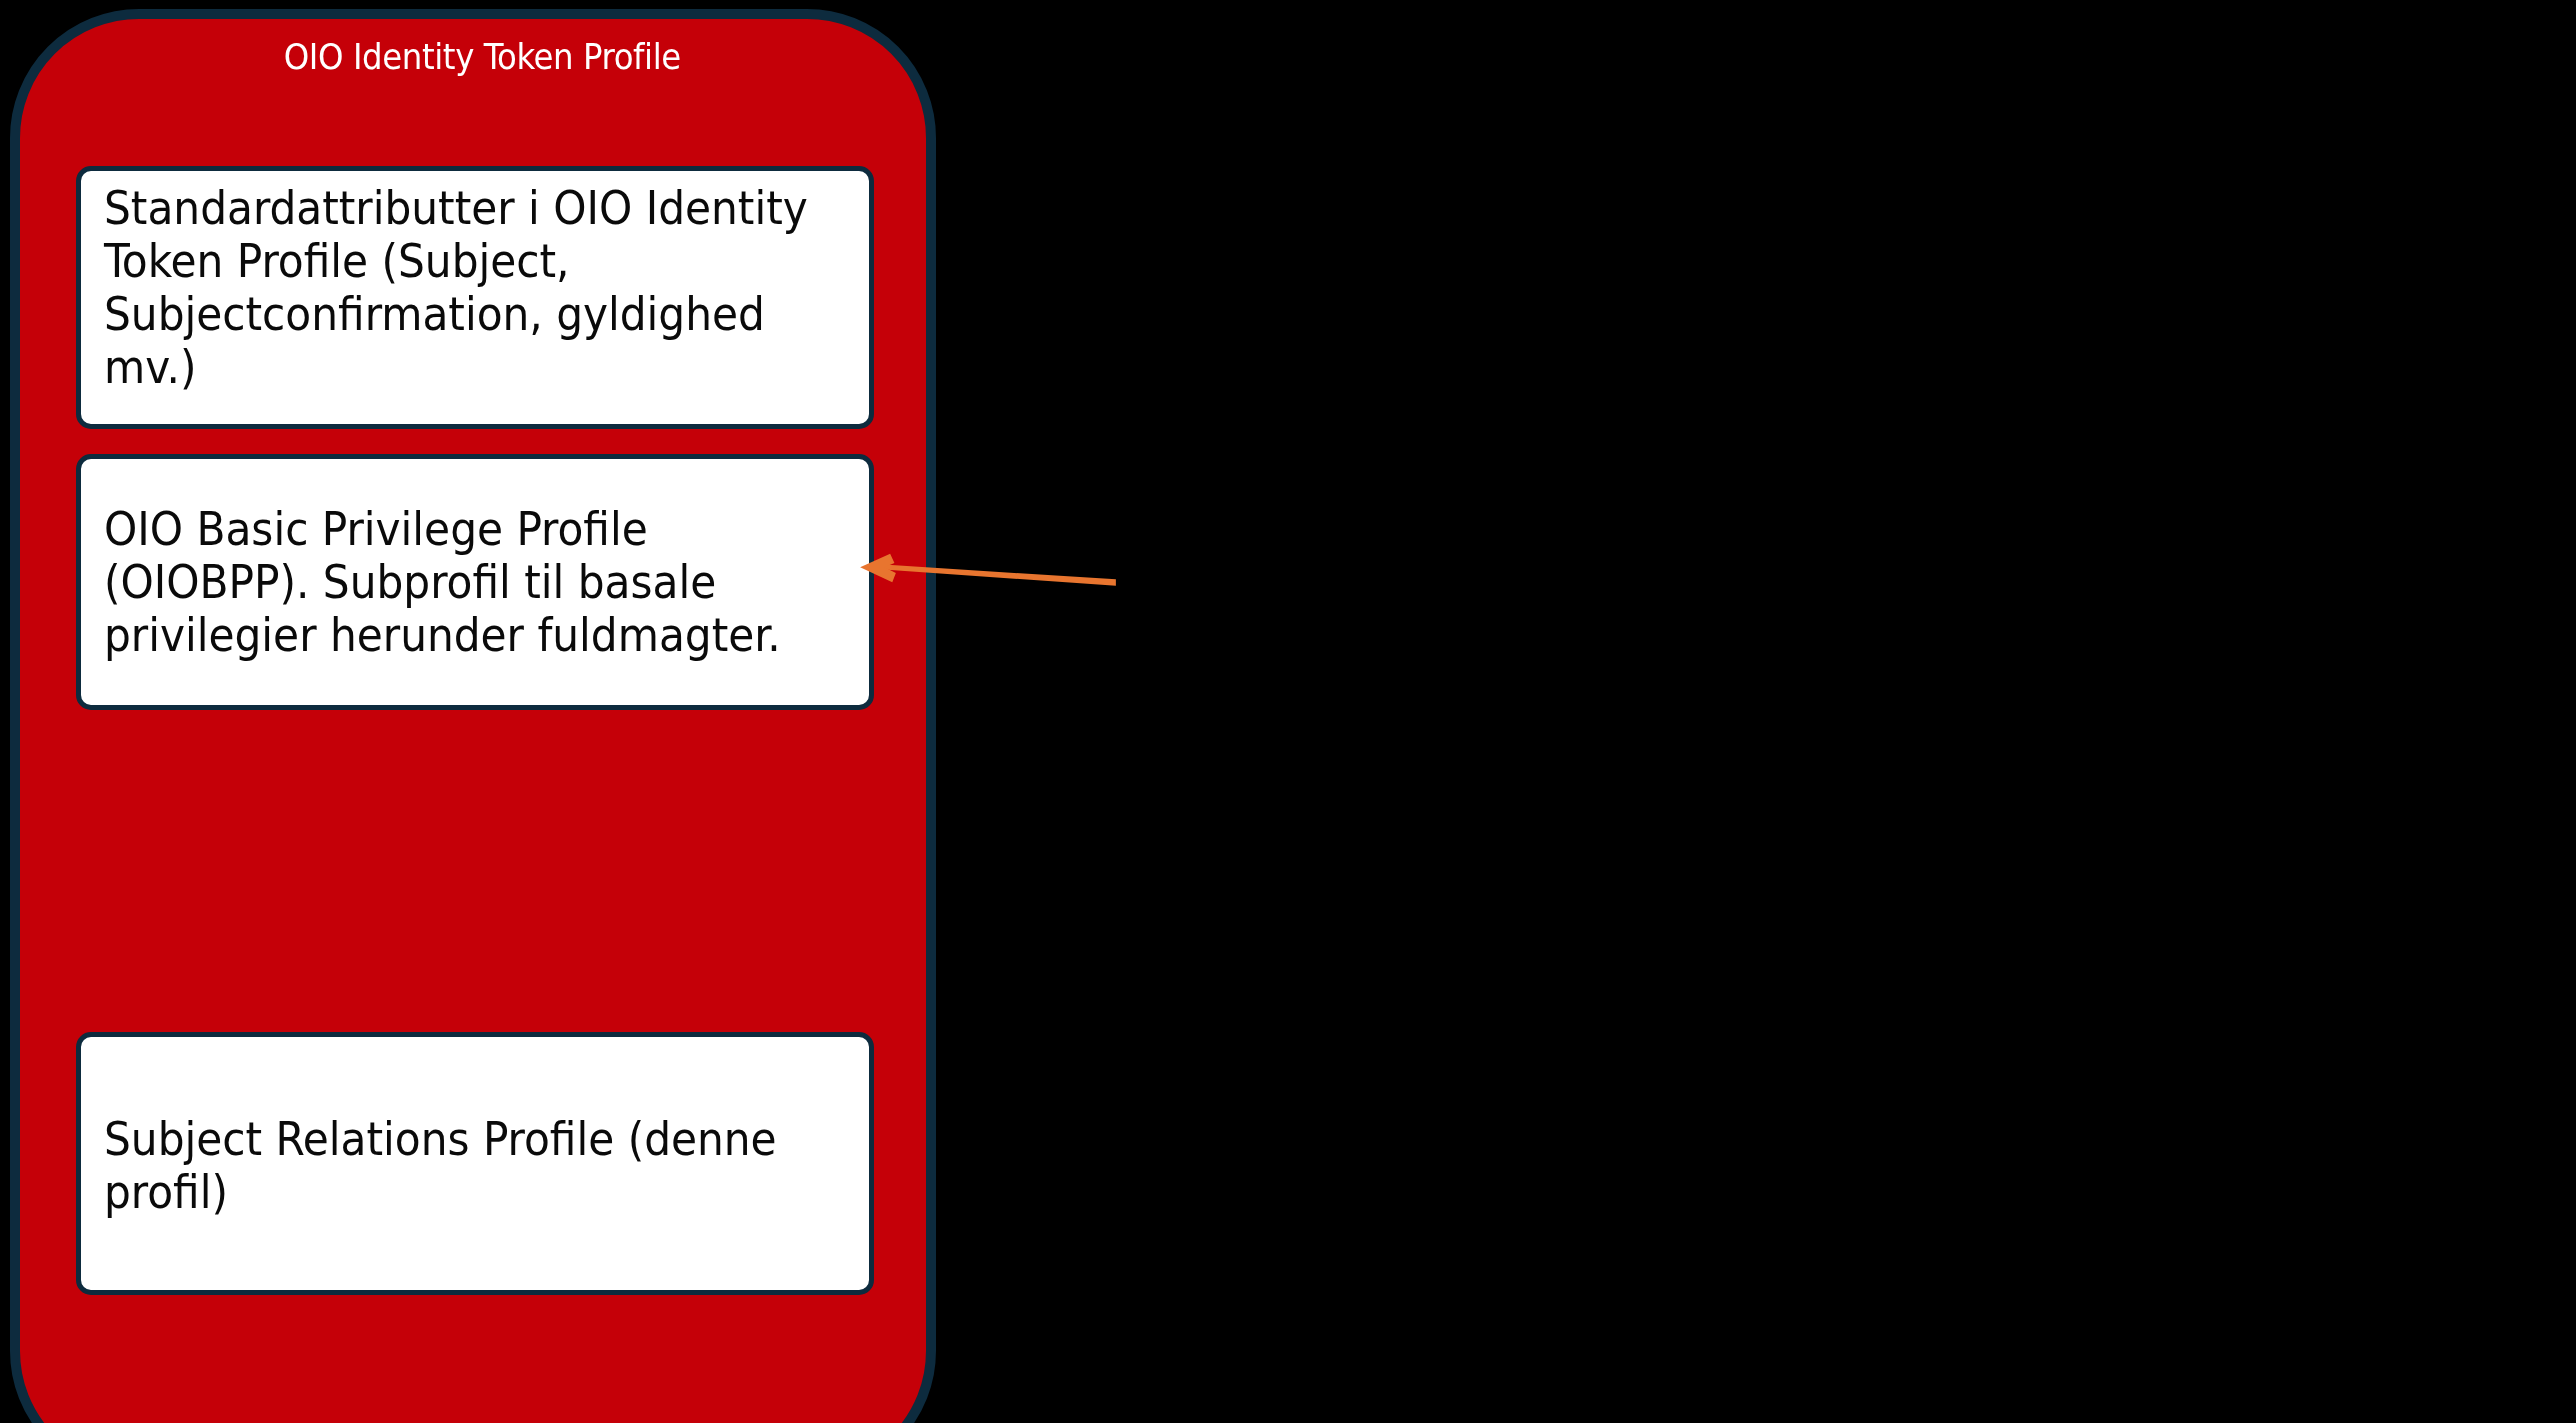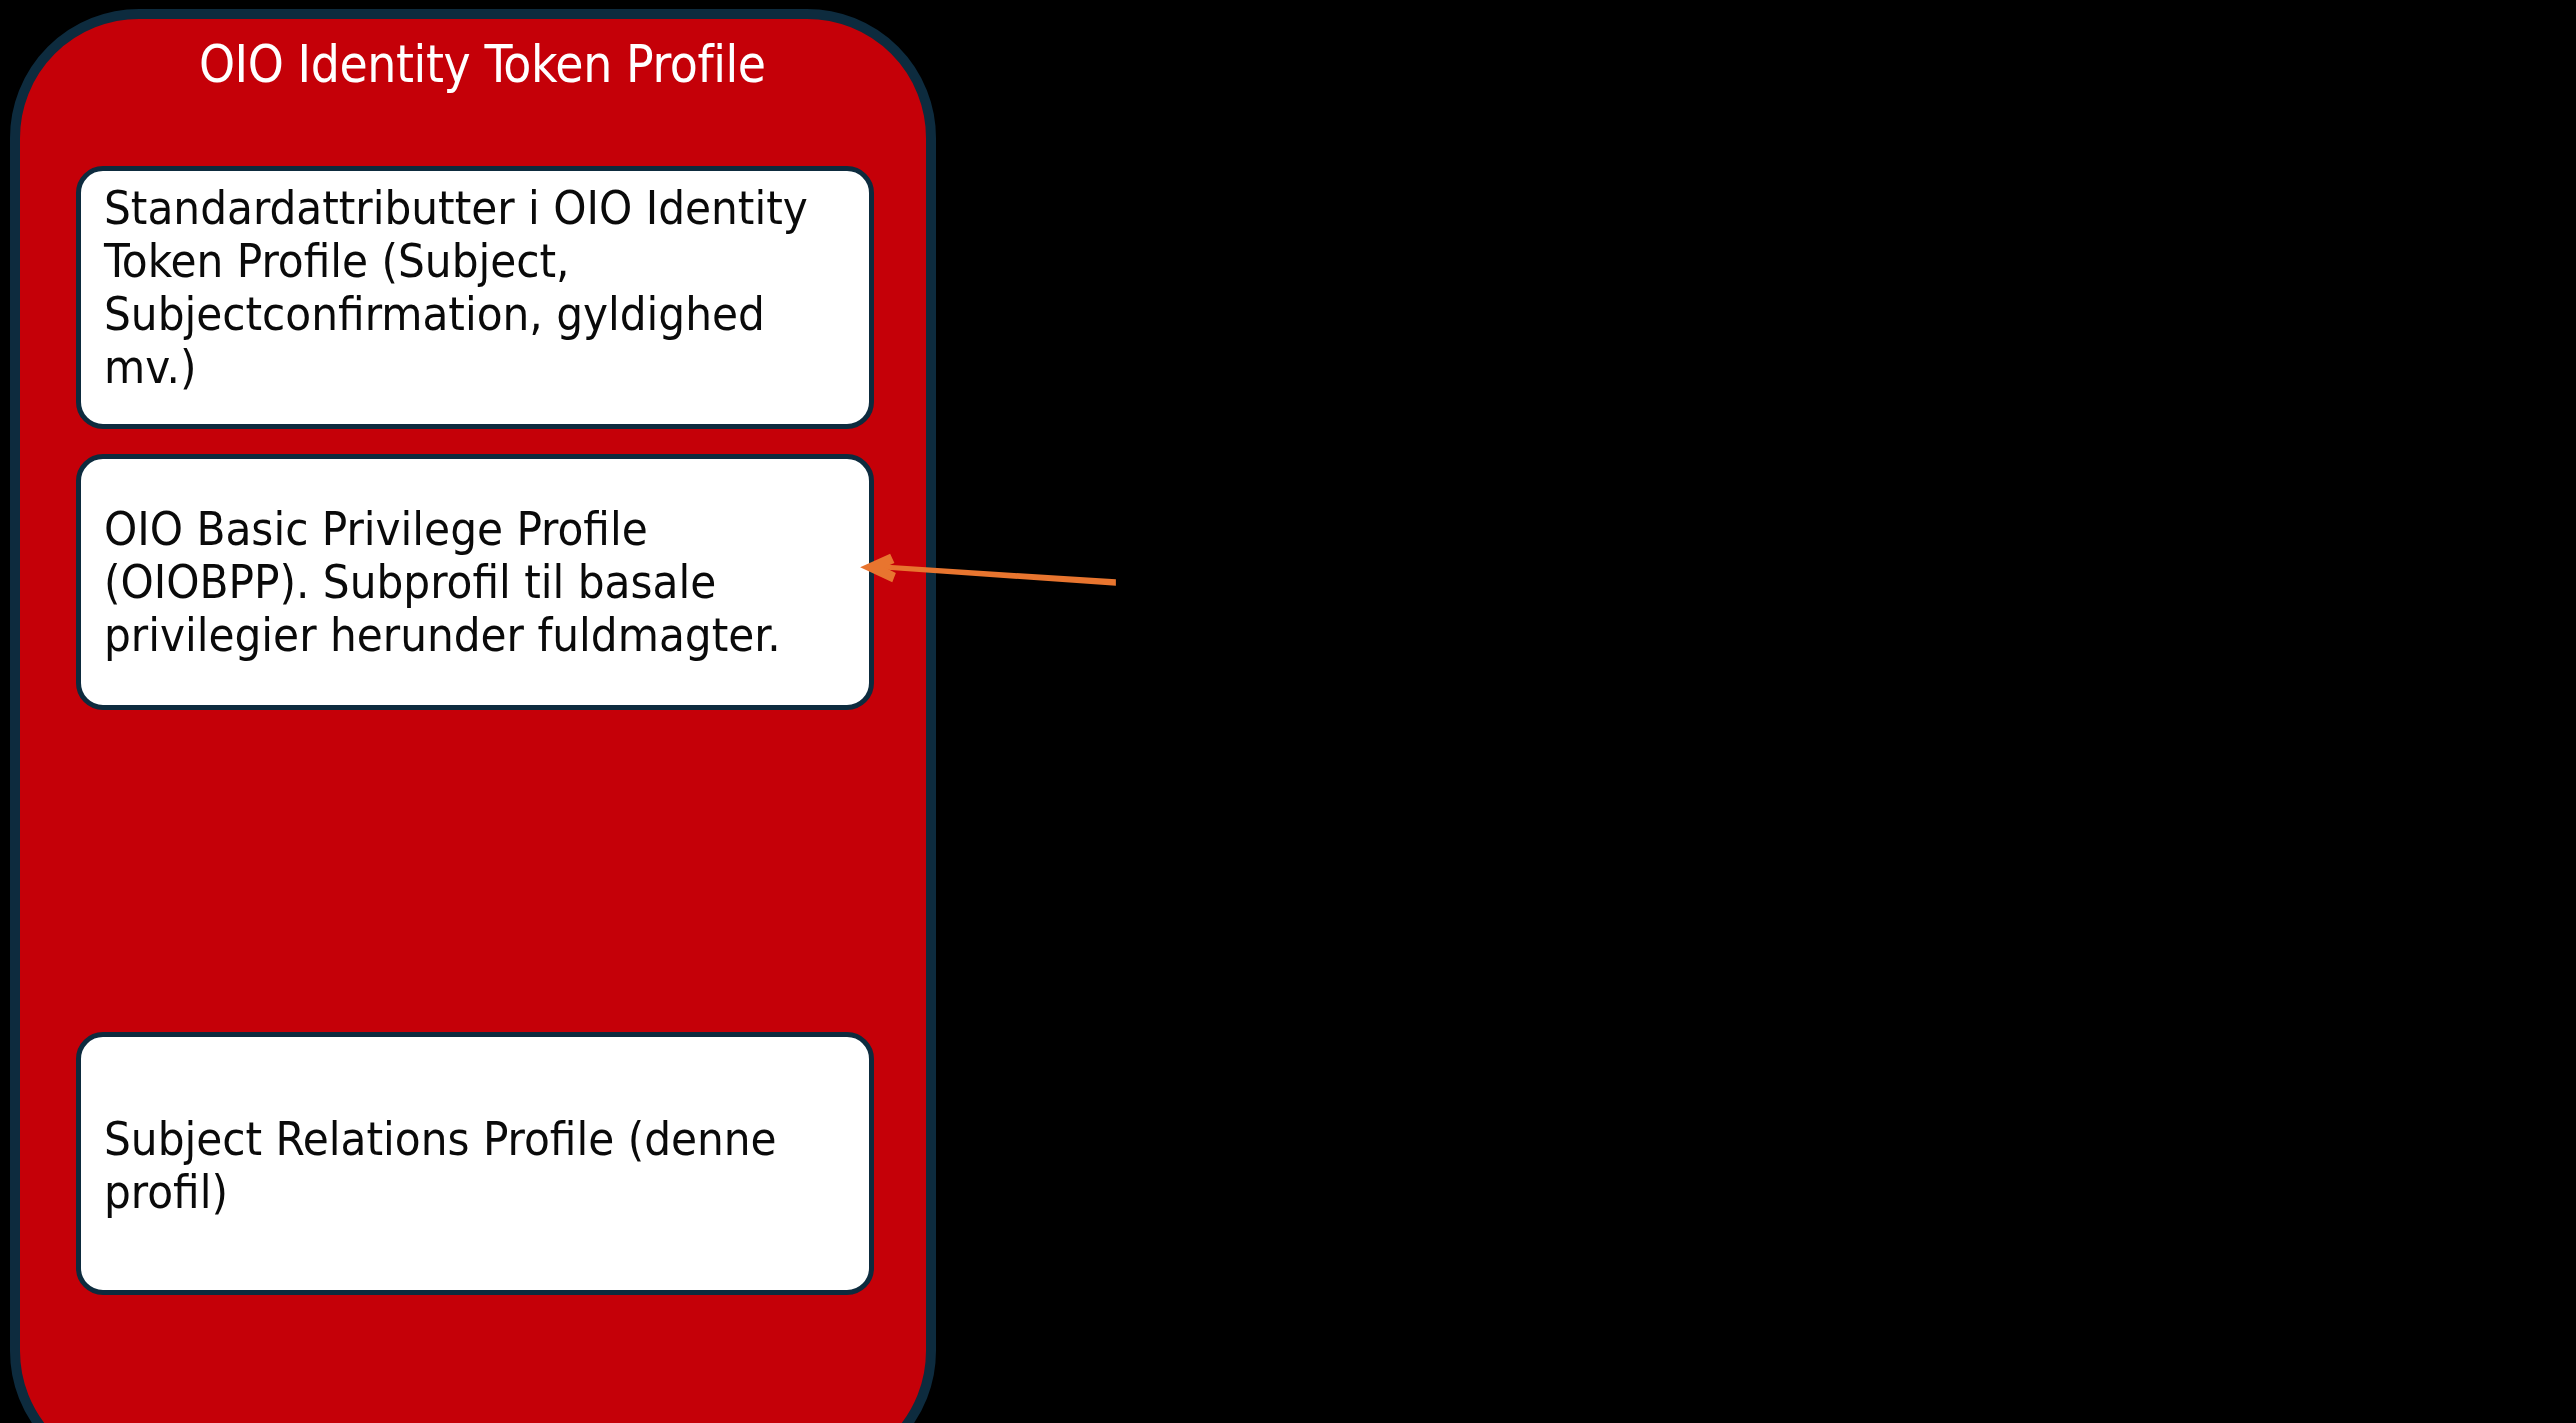--- a/index.html
+++ b/index.html
@@ -34,36 +34,36 @@
     box-sizing: border-box;
   }
 
   .container-title {
     position: absolute;
     left: 0;
     top: 20px;
     width: 100%;
     text-align: center;
     color: #FFFFFF;
-    font-size: 51px;
+    font-size: 36px;
     line-height: 1.0;
     letter-spacing: -0.4px;
     white-space: nowrap;
     padding-left: 18.6px;
     box-sizing: border-box;
   }
 
   
   .sub-box {
     position: absolute;
     left: 56px;                     
     width: 798px;
     background: #FFFFFF;
     border: 5px solid #0D2B3E;
-    border-radius: 27px;
+    border-radius: 15px;
     box-sizing: border-box;
     display: flex;
     align-items: center;
   }
 
   .sub-box-text {
     color: #0A0A0A;
     font-size: 47px;
     line-height: 1.13;
     padding: 0 21.4px 0 23px;

